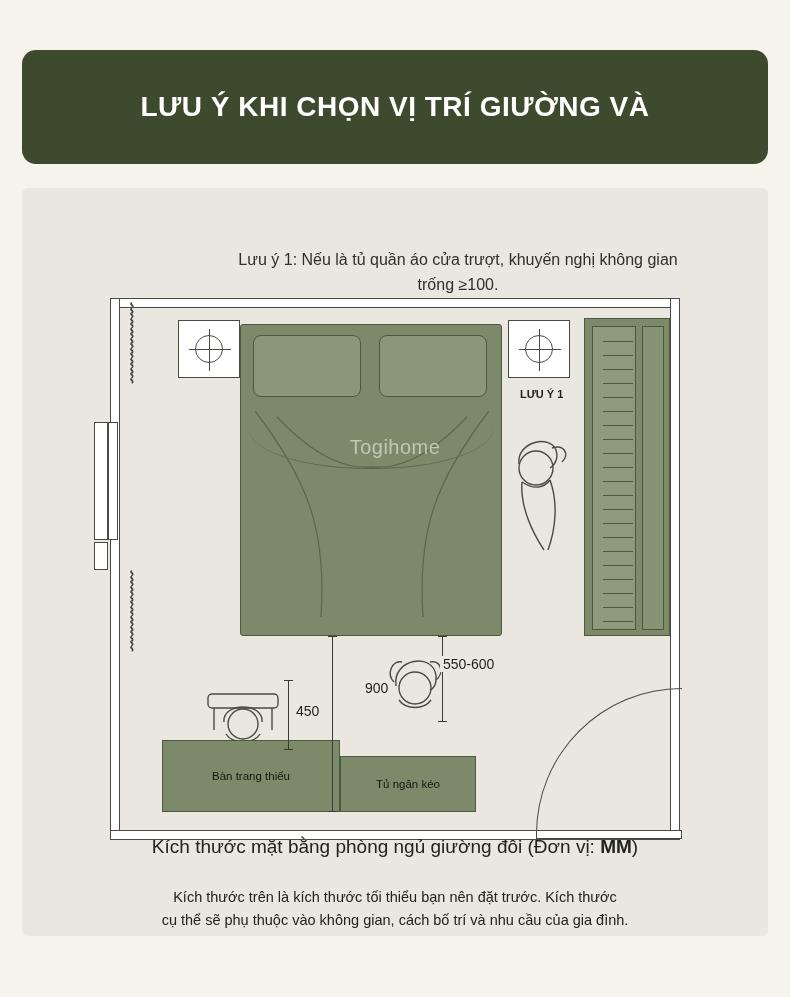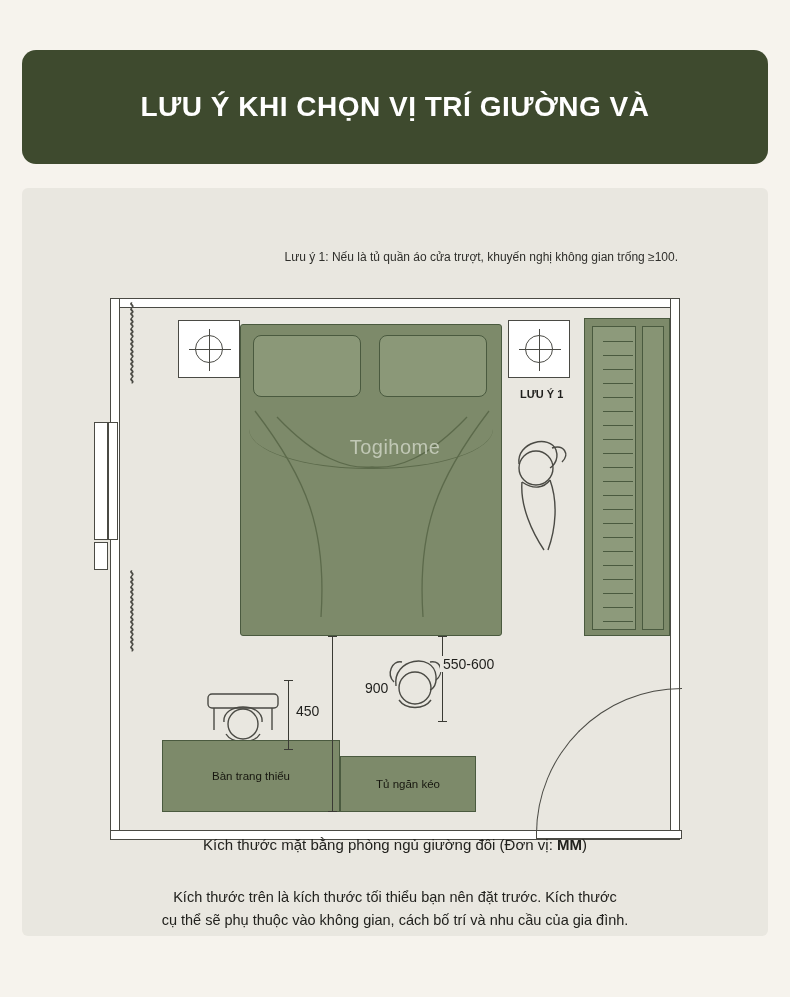--- a/index.html
+++ b/index.html
@@ -64,22 +64,22 @@
   .wall-top    { left: 22px;  top: 58px;  width: 570px; height: 10px; }
   .wall-left   { left: 22px;  top: 58px;  width: 10px;  height: 542px; }
   .wall-right  { left: 582px; top: 58px;  width: 10px;  height: 542px; }
   .wall-bottom { left: 22px;  top: 590px; width: 570px; height: 10px; }
 
   
   .note-top {
     position: absolute;
     left: 150px; top: 8px;
     width: 440px;
-    text-align: right;
-    font-size: 12px;
+    text-align: center;
+    font-size: 16px;
     color: #2f2f2b;
     line-height: 1.55;
   }
 
   
   .curtain {
     position: absolute;
     width: 18px;
     color: #4a4a44;
     font-size: 11px;
@@ -263,21 +263,21 @@
 
   
   .figure { position: absolute; }
 
   
   .caption-1 {
     position: absolute;
     left: 0; top: 648px;
     width: 746px;
     text-align: center;
-    font-size: 15px;
+    font-size: 19px;
     color: #22221e;
   }
   .caption-1 b { font-weight: bold; }
   .caption-2 {
     position: absolute;
     left: 0; top: 698px;
     width: 746px;
     text-align: center;
     font-size: 14.5px;
     color: #22221e;

